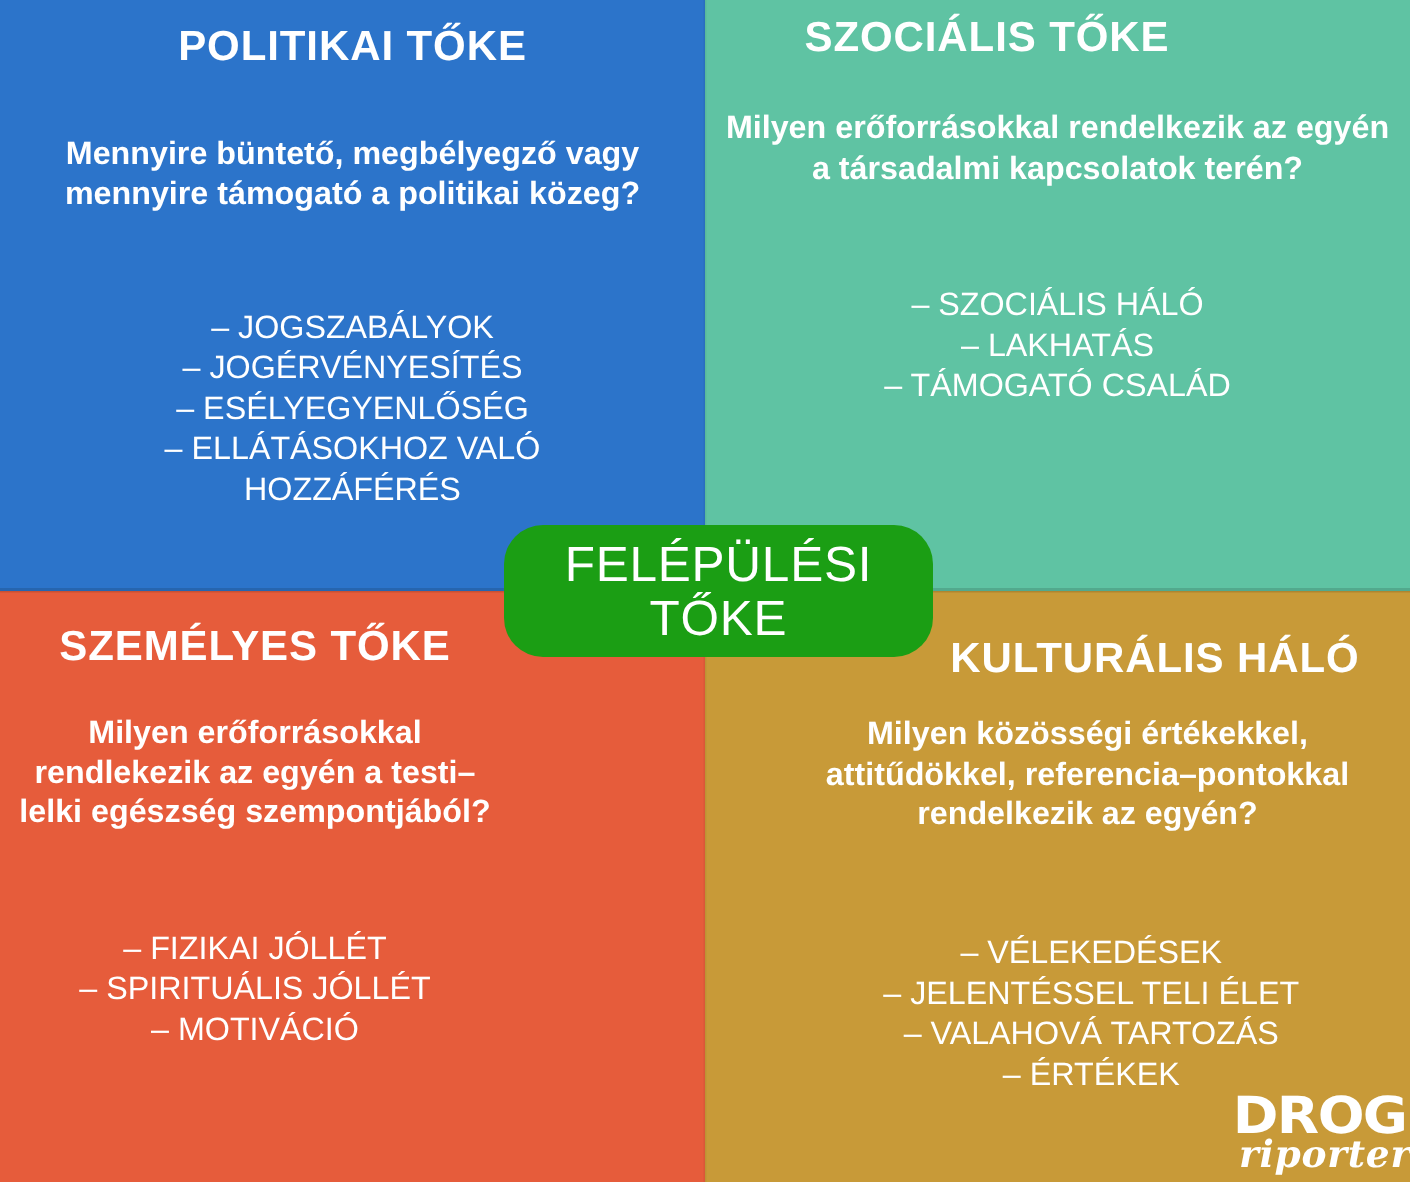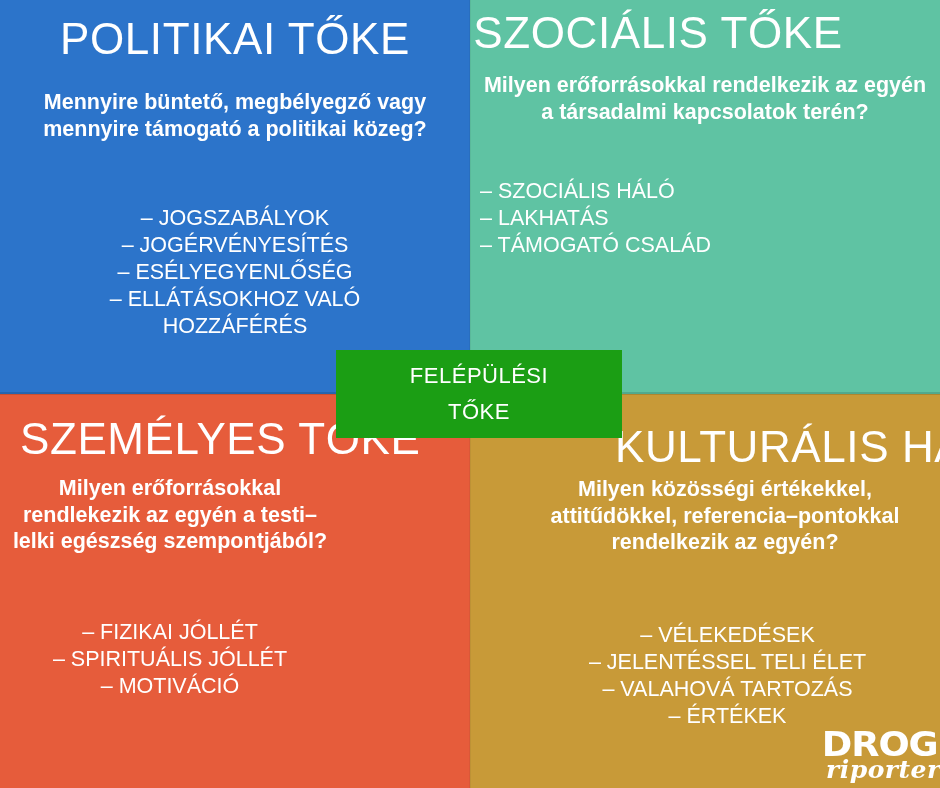--- a/index.html
+++ b/index.html
@@ -33,22 +33,22 @@
     z-index:3;
   }
   .seam-v {
     position:absolute; left:469px; top:0;
     width:2px; height:788px;
     background:rgba(0,0,0,0.05);
     z-index:3;
   }
 
   .q-title {
-    font-size:44px;
-    font-weight:400;
+    font-size:28px;
+    font-weight:700;
     letter-spacing:0.6px;
     white-space:nowrap;
     line-height:1.05;
   }
   .q-question {
     font-size:21.5px;
     font-weight:700;
     line-height:26.5px;
   }
   .q-list {
@@ -60,21 +60,21 @@
   .q-list li { white-space:nowrap; }
 
   
   #q-political .q-title     { position:absolute; left:0; top:16px; width:470px; text-align:center; }
   #q-political .q-question  { position:absolute; left:10px; top:89px; width:450px; text-align:center; }
   #q-political .q-list      { position:absolute; left:10px; top:205px; width:450px; text-align:center; }
 
   
   #q-social .q-title        { position:absolute; left:0; top:10px; width:376px; text-align:center; }
   #q-social .q-question     { position:absolute; left:10px; top:72px; width:450px; text-align:center; }
-  #q-social .q-list         { position:absolute; left:10px; top:178px; width:450px; }
+  #q-social .q-list         { position:absolute; left:10px; top:190px; width:450px; text-align:center; }
 
   
   #q-personal .q-title      { position:absolute; left:20px; top:22px; width:300px; text-align:center; }
   #q-personal .q-question   { position:absolute; left:10px; top:81px; width:320px; text-align:center; }
   #q-personal .q-list       { position:absolute; left:10px; top:225px; width:320px; text-align:center; }
 
   
   #q-cultural .q-title      { position:absolute; left:145px; top:30px; width:310px; text-align:center; }
   #q-cultural .q-question   { position:absolute; left:80px; top:82px; width:350px; text-align:center; }
   #q-cultural .q-list       { position:absolute; left:85px; top:228px; width:345px; text-align:center; }
@@ -83,24 +83,25 @@
   #center-badge {
     position:absolute;
     left:336px; top:350px;
     width:286px; height:88px;
     background:#1B9E14;
     color:#ffffff;
     display:flex;
     align-items:center;
     justify-content:center;
     text-align:center;
-    font-size:22px;
+    font-size:33px;
     line-height:36px;
     letter-spacing:0.5px;
     z-index:5;
+    border-radius:26px;
   }
 
   
   #logo {
     position:absolute;
     right:10px; bottom:6px;
     width:104px;
     z-index:6;
     text-align:left;
     color:#ffffff;

